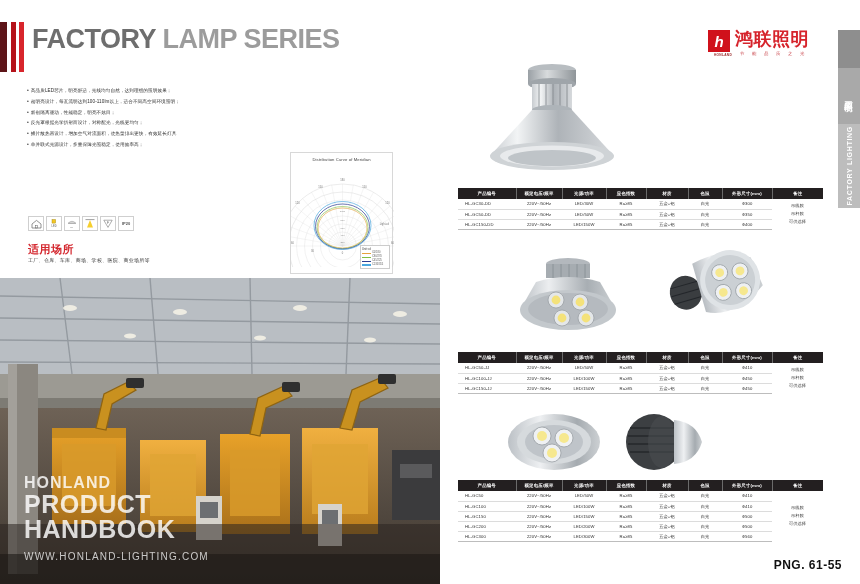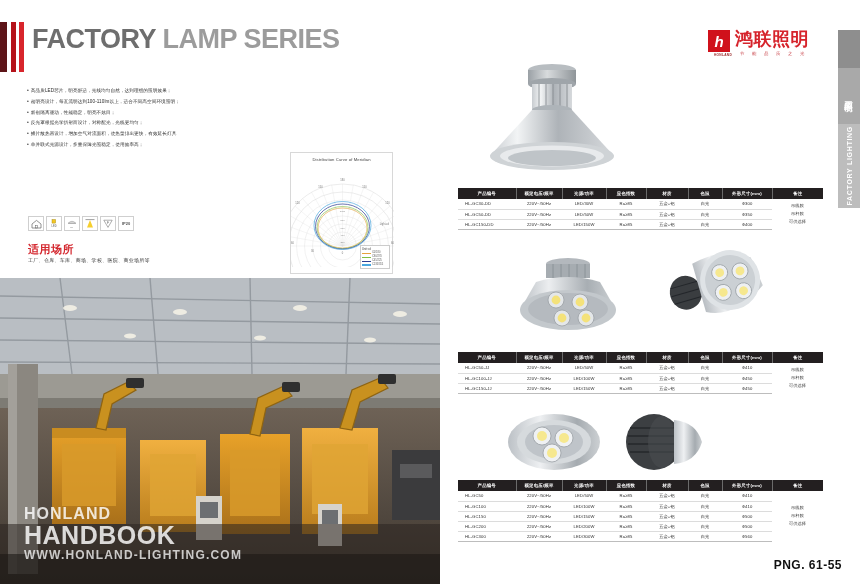--- a/index.html
+++ b/index.html
@@ -87,21 +87,21 @@
     position:absolute; left:0; top:278px; width:440px; height:306px;
     overflow:hidden;
   }
   .photo-overlay {
     position:absolute; left:24px; bottom:22px; z-index:5;
     color:rgba(255,255,255,0.82);
   }
   .ph-l1 { font-size:16px; font-weight:bold; letter-spacing:1px; line-height:1.05; }
   .ph-l2 { font-size:25px; font-weight:bold; letter-spacing:0.5px; line-height:1.0; }
   .ph-l3 { font-size:25px; font-weight:bold; letter-spacing:0.5px; line-height:1.0; }
-  .ph-l4 { font-size:12px; letter-spacing:1.2px; margin-top:0; color:rgba(255,255,255,0.75);font-weight:bold; }
+  .ph-l4 { font-size:10px; letter-spacing:1.2px; margin-top:9px; color:rgba(255,255,255,0.75); }
 
   
   .right-col { position:absolute; left:440px; top:0; width:420px; height:584px; }
 
   .logo-wrap { position:absolute; left:268px; top:30px; display:flex; align-items:flex-start; }
   .logo-mark {
     width:22px; height:22px; background:#d0111b; position:relative;
     display:flex; align-items:center; justify-content:center;
   }
   .logo-mark span { color:#fff; font-size:15px; font-weight:bold; font-style:italic; line-height:1; }
@@ -405,20 +405,21 @@
           <rect x="200" y="224" width="18" height="16" fill="#6c6f72"></rect>
           <rect x="318" y="226" width="24" height="42" fill="#d6d3cc"></rect>
           <rect x="322" y="232" width="16" height="14" fill="#6c6f72"></rect>
         </g>
 
         <rect x="0" y="246" width="440" height="60" fill="#2b2520" opacity="0.55"></rect>
         <rect x="0" y="276" width="440" height="30" fill="#1d1916" opacity="0.6"></rect>
       </svg>
       <div class="photo-overlay">
         <div class="ph-l1">HONLAND</div>
+        <div class="ph-l2">PRODUCT</div>
         <div class="ph-l3">HANDBOOK</div>
         <div class="ph-l4">WWW.HONLAND-LIGHTING.COM</div>
       </div>
     </div>
   </div>
 
   <div class="right-col">
 
     <div class="logo-wrap">
       <div class="logo-mark">

